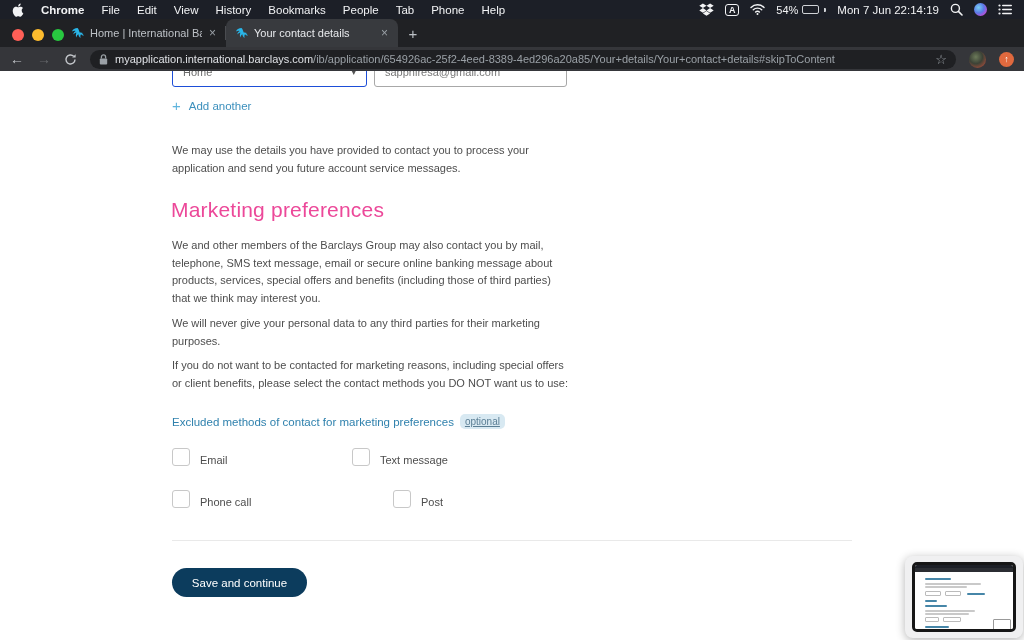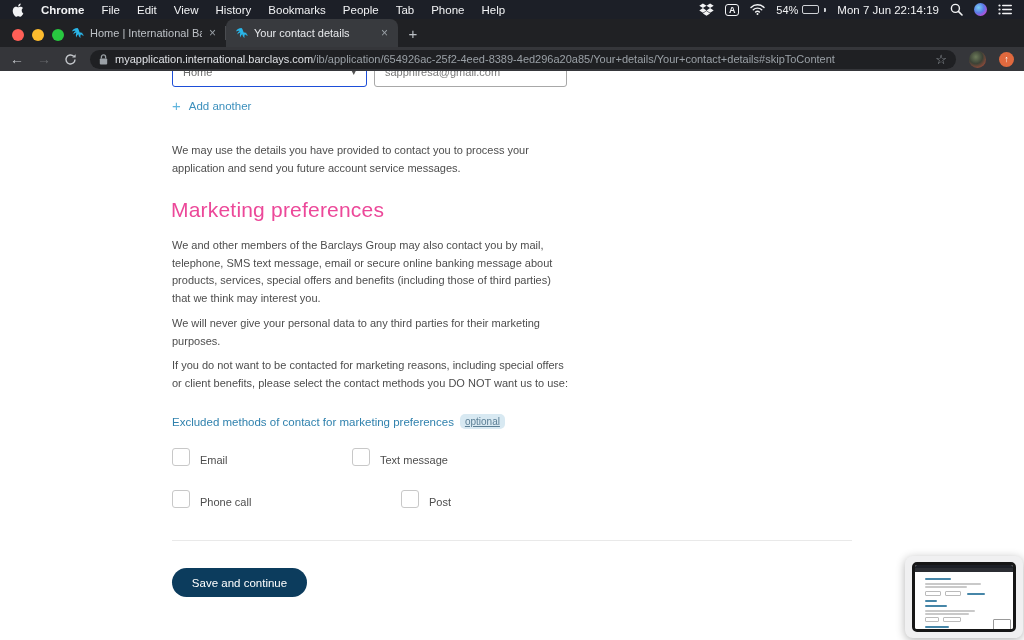--- a/index.html
+++ b/index.html
@@ -239,21 +239,21 @@
       <span class="cb-label">Email</span>
     </div>
     <div class="cb-item" style="left:352px; top:377px;">
       <span class="cb-box"></span>
       <span class="cb-label">Text message</span>
     </div>
     <div class="cb-item" style="left:172px; top:419px;">
       <span class="cb-box"></span>
       <span class="cb-label">Phone call</span>
     </div>
-    <div class="cb-item" style="left:373px; top:419px;padding-left:28px;">
+    <div class="cb-item" style="left:365px; top:419px;padding-left:28px;">
       <span class="cb-box"></span>
       <span class="cb-label">Post</span>
     </div>
 
     <div class="divider"></div>
 
     <button class="save-btn">Save and continue</button>
   </div>
 
   <div class="thumb-card">

